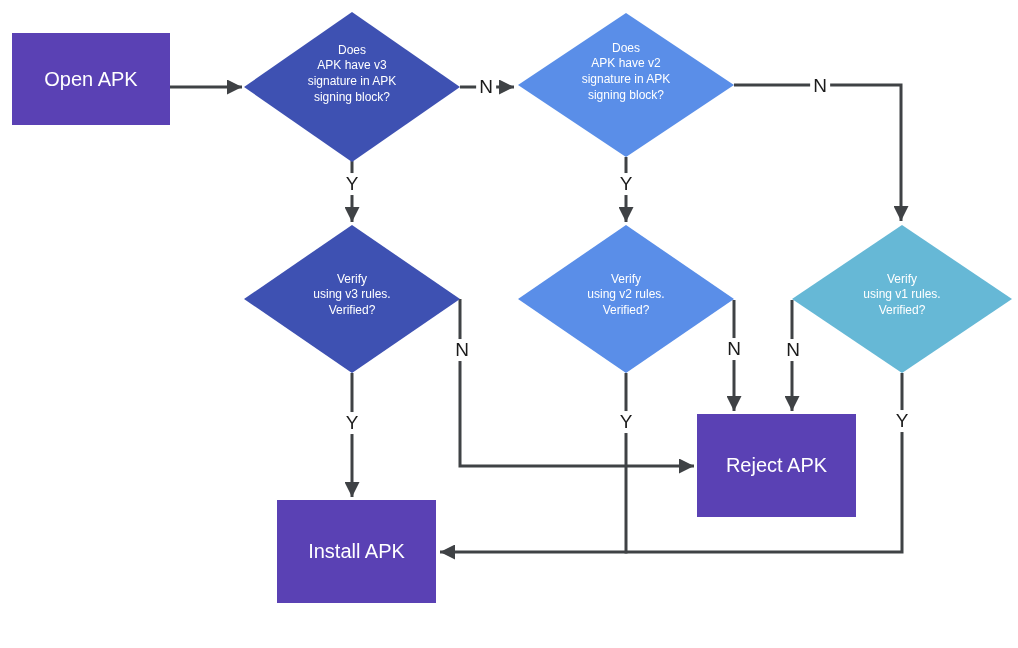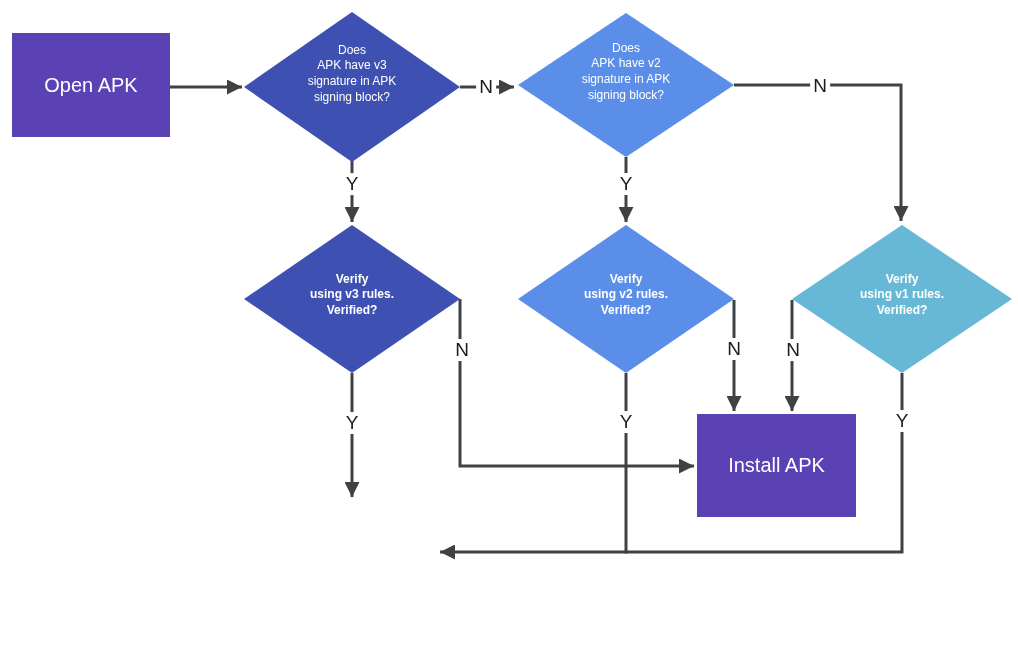--- a/index.html
+++ b/index.html
@@ -46,21 +46,21 @@
   .diamond {
     clip-path: polygon(50% 0, 100% 50%, 50% 100%, 0 50%);
     font-size: 12px;
     line-height: 1.3;
     white-space: pre-line;
   }
   .diamond.indigo { background: var(--indigo, #3E51B2); }
   .diamond.blue   { background: var(--blue,   #5A8EE8); }
   .diamond.teal   { background: var(--teal,   #66B8D6); }
   .diamond.q-pad  { padding-bottom: 26px; }
-  .diamond.v-pad  { padding-bottom: 8px; font-weight: bold; }
+  .diamond.v-pad  { padding-bottom: 8px; }
   .elabel {
     position: absolute;
     transform: translate(-50%, -50%);
     background: #ffffff;
     padding: 1px 3px;
     font-size: 19px;
     line-height: 1.05;
     color: var(--label-text, #1B1B1B);
   }
 </style>
@@ -81,21 +81,21 @@
     <path class="edge" d="M 626 157 V 222" marker-end="url(#arrow)"></path>
     <path class="edge" d="M 734 85 H 901 V 221" marker-end="url(#arrow)"></path>
     <path class="edge" d="M 460 299 V 466 H 694" marker-end="url(#arrow)"></path>
     <path class="edge" d="M 352 373 V 497" marker-end="url(#arrow)"></path>
     <path class="edge" d="M 734 300 V 411" marker-end="url(#arrow)"></path>
     <path class="edge" d="M 792 300 V 411" marker-end="url(#arrow)"></path>
     <path class="edge" d="M 626 373 V 553.5"></path>
     <path class="edge" d="M 902 373 V 552 H 440" marker-end="url(#arrow)"></path>
   </svg>
 
-  <div class="node rect purple" style="left:12px; top:33px; width:158px; height:104px;">Open APK</div>
+  <div class="node rect purple" style="left:12px; top:33px; width:158px; height:92px;">Open APK</div>
 
   <div class="node diamond indigo q-pad" style="left:244px; top:12px; width:216px; height:150px;">Does
 APK have v3
 signature in APK
 signing block?</div>
 
   <div class="node diamond blue q-pad" style="left:518px; top:13px; width:216px; height:144px;">Does
 APK have v2
 signature in APK
 signing block?</div>
@@ -105,22 +105,23 @@
 Verified?</div>
 
   <div class="node diamond blue v-pad" style="left:518px; top:225px; width:216px; height:148px;">Verify
 using v2 rules.
 Verified?</div>
 
   <div class="node diamond teal v-pad" style="left:792px; top:225px; width:220px; height:148px;">Verify
 using v1 rules.
 Verified?</div>
 
-  <div class="node rect purple" style="left:697px; top:414px; width:159px; height:103px;">Install APK</div>
+  <div class="node rect purple" style="left:697px; top:414px; width:159px; height:103px;">Reject APK</div>
 
+  <div class="node rect purple" style="left:277px; top:500px; width:159px; height:103px;">Install APK</div>
 
   <div class="elabel" style="left:486px; top:87px;">N</div>
   <div class="elabel" style="left:352px; top:184px;">Y</div>
   <div class="elabel" style="left:820px; top:86px;">N</div>
   <div class="elabel" style="left:626px; top:184px;">Y</div>
   <div class="elabel" style="left:462px; top:350px;">N</div>
   <div class="elabel" style="left:352px; top:423px;">Y</div>
   <div class="elabel" style="left:734px; top:349px;">N</div>
   <div class="elabel" style="left:626px; top:422px;">Y</div>
   <div class="elabel" style="left:793px; top:350px;">N</div>

